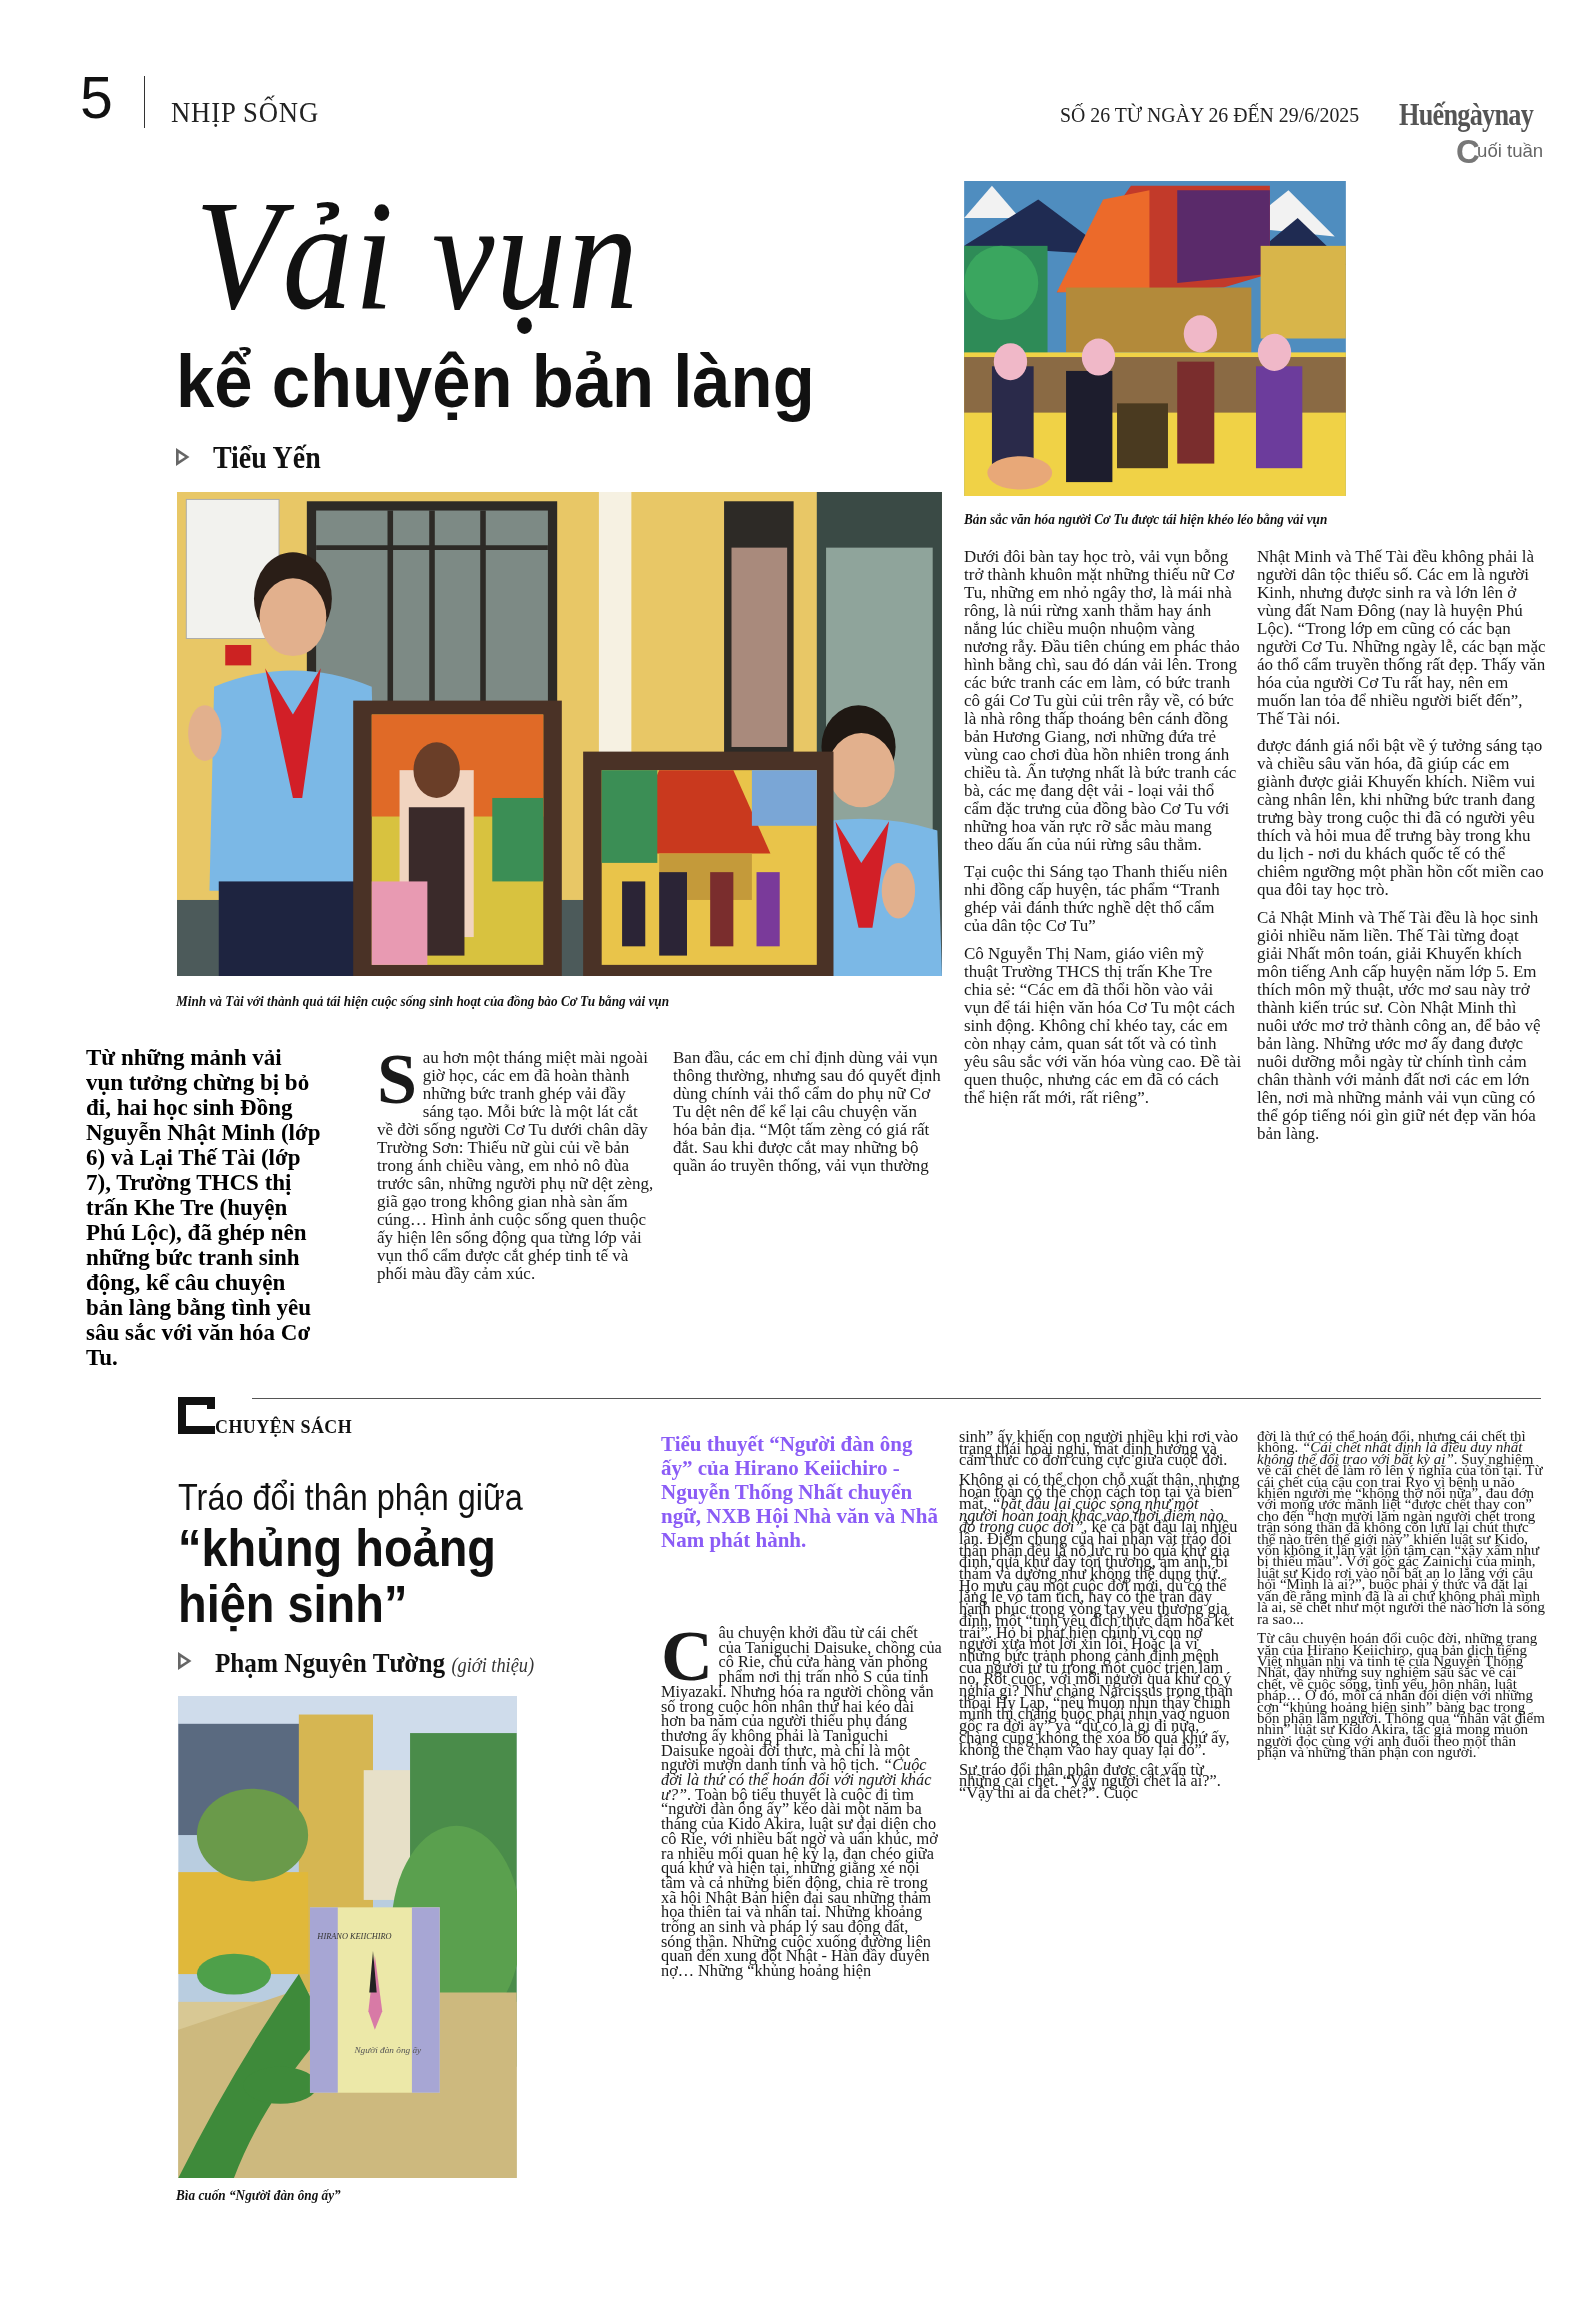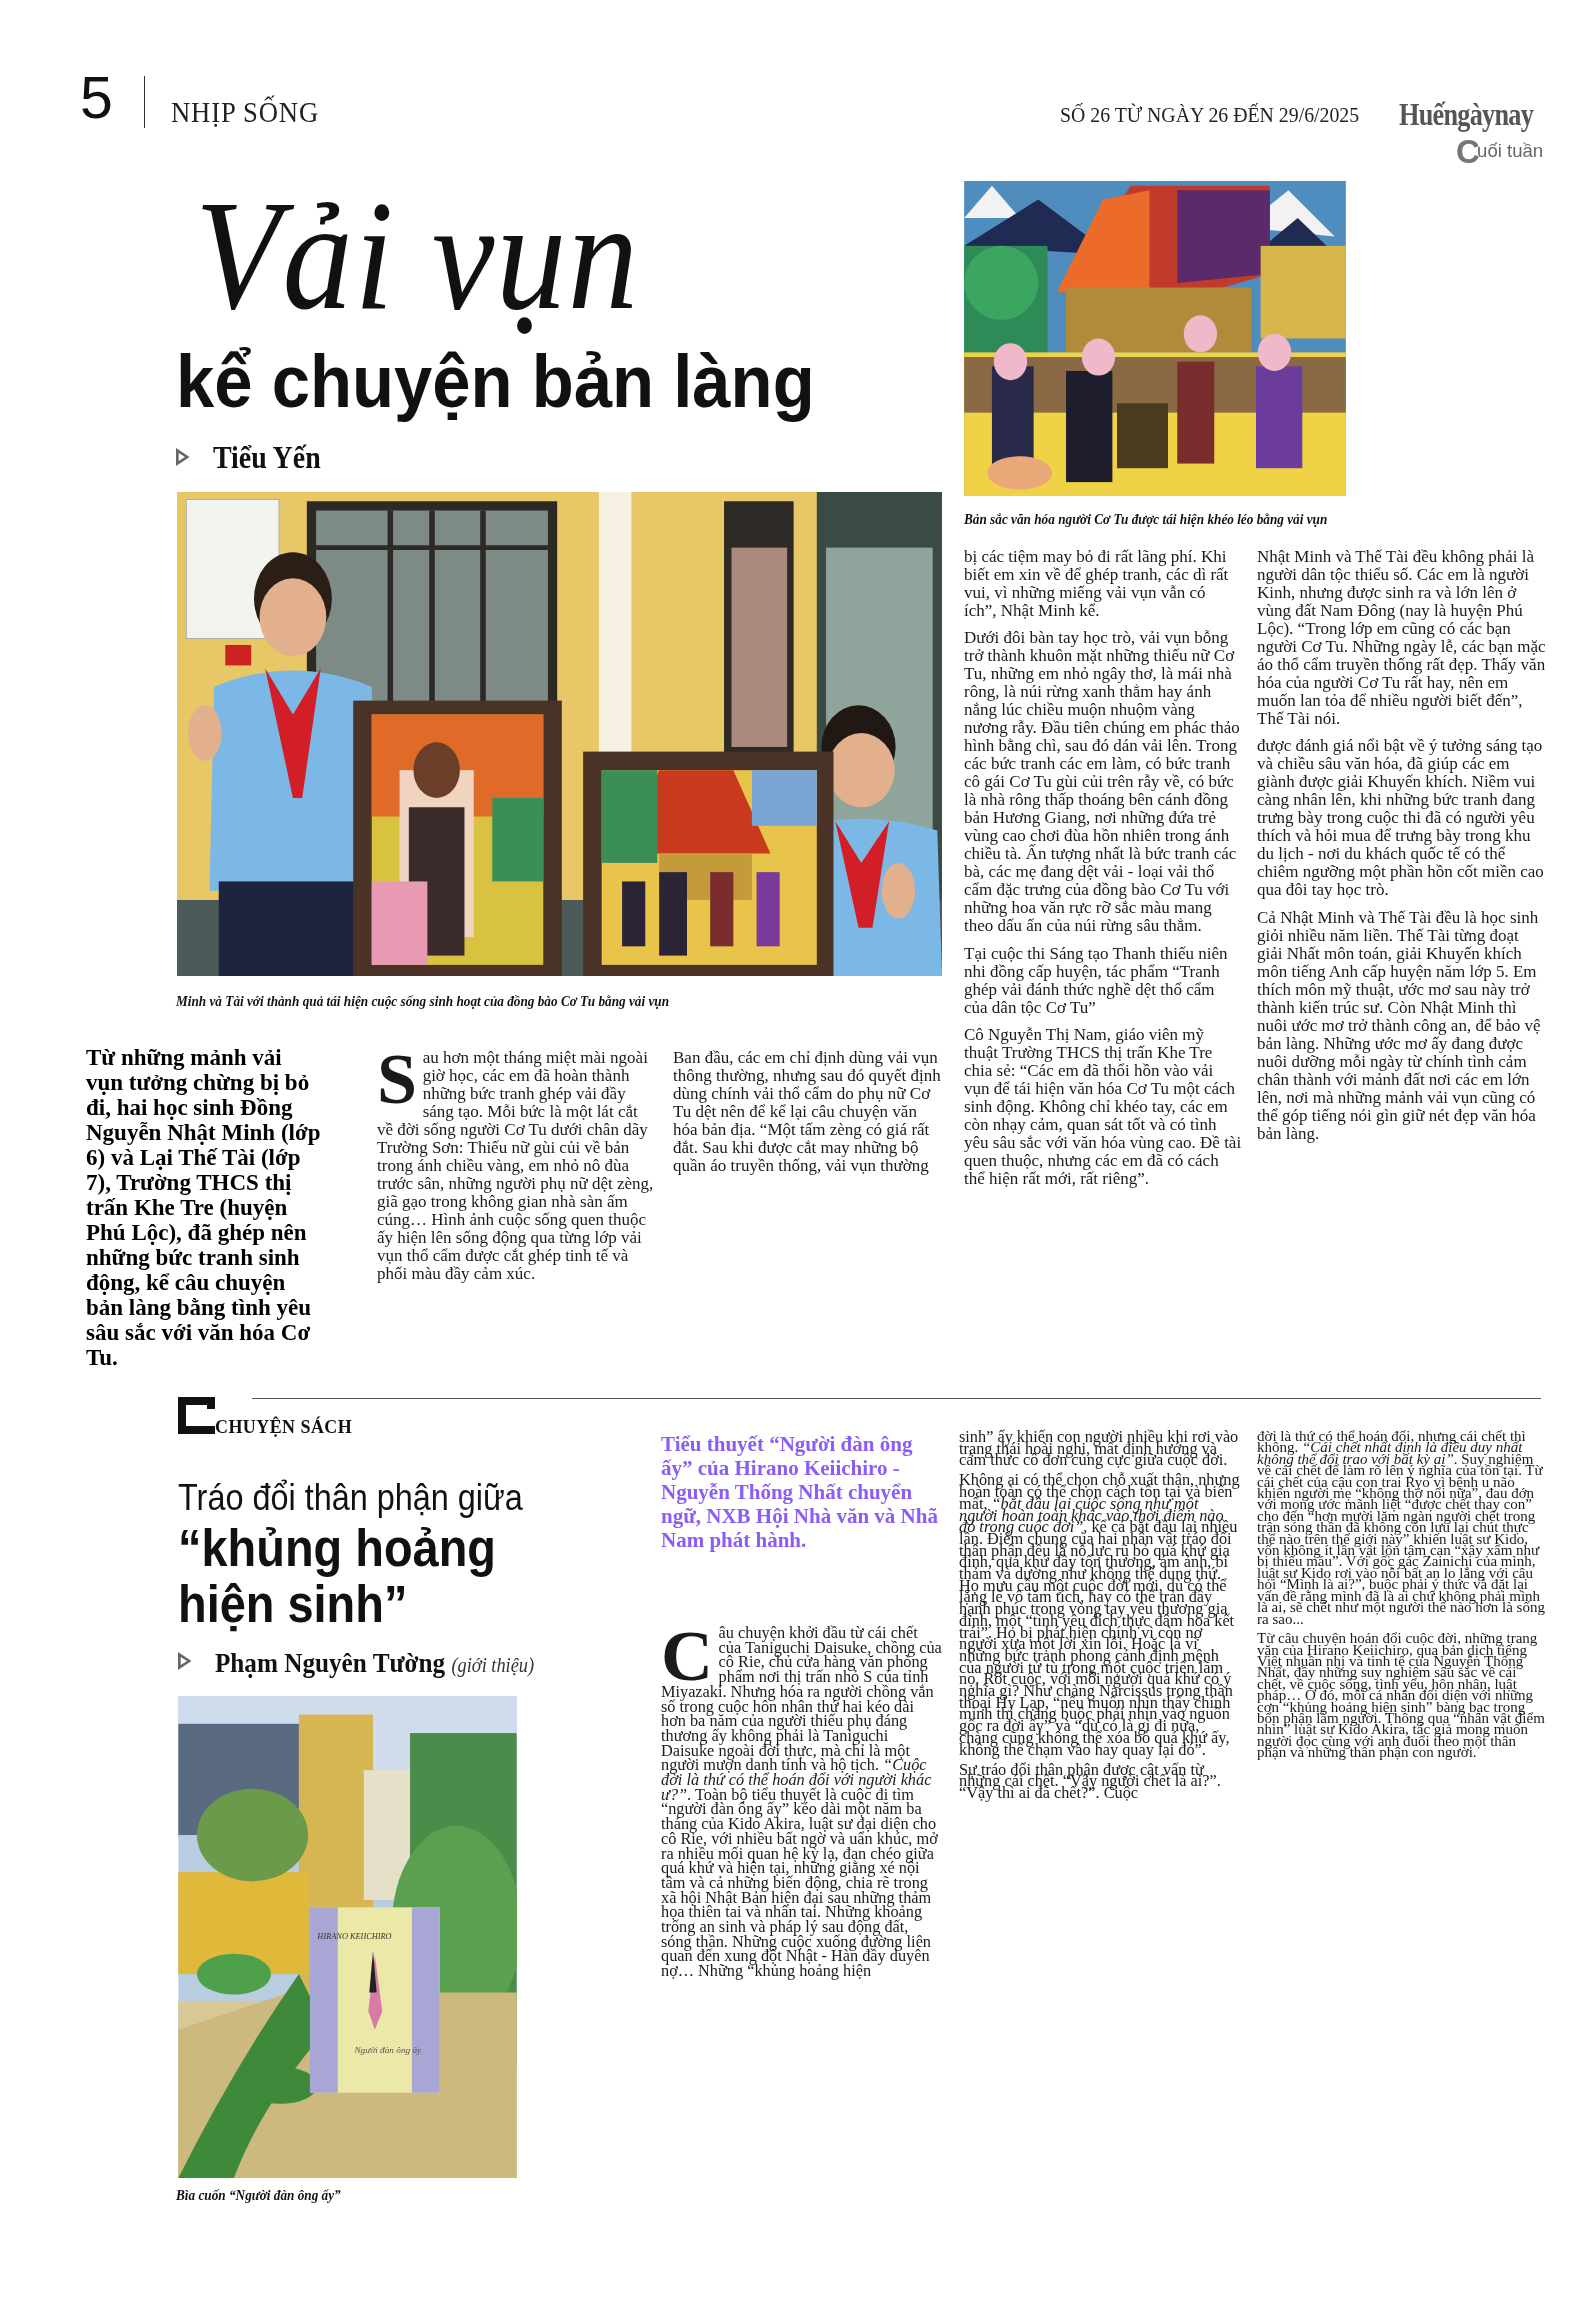--- a/index.html
+++ b/index.html
@@ -163,21 +163,20 @@
 
 <div class="abs" id="lead1">Từ những mảnh vải vụn tưởng chừng bị bỏ đi, hai học sinh Đồng Nguyễn Nhật Minh (lớp 6) và Lại Thế Tài (lớp 7), Trường THCS thị trấn Khe Tre (huyện Phú Lộc), đã ghép nên những bức tranh sinh động, kể câu chuyện bản làng bằng tình yêu sâu sắc với văn hóa Cơ Tu.</div>
 
 <div class="col" id="a1-col1">
   <p><span class="dropcap">S</span><span>au hơn một tháng miệt mài ngoài giờ học, các em đã hoàn thành những bức tranh ghép vải đầy sáng tạo. Mỗi bức là một lát cắt về đời sống người Cơ Tu dưới chân dãy Trường Sơn: Thiếu nữ gùi củi về bản trong ánh chiều vàng, em nhỏ nô đùa trước sân, những người phụ nữ dệt zèng, giã gạo trong không gian nhà sàn ấm cúng… Hình ảnh cuộc sống quen thuộc ấy hiện lên sống động qua từng lớp vải vụn thổ cẩm được cắt ghép tinh tế và phối màu đầy cảm xúc.</span></p>
 </div>
 <div class="col" id="a1-col2">
   <p>Ban đầu, các em chỉ định dùng vải vụn thông thường, nhưng sau đó quyết định dùng chính vải thổ cẩm do phụ nữ Cơ Tu dệt nên để kể lại câu chuyện văn hóa bản địa. “Một tấm zèng có giá rất đắt. Sau khi được cắt may những bộ quần áo truyền thống, vải vụn thường</p>
 </div>
 <div class="col" id="a1-col3">
-  <p>bị các tiệm may bỏ đi rất lãng phí. Khi biết em xin về để ghép tranh, các dì rất vui, vì những miếng vải vụn vẫn có ích”, Nhật Minh kể.</p>
   <p>Dưới đôi bàn tay học trò, vải vụn bỗng trở thành khuôn mặt những thiếu nữ Cơ Tu, những em nhỏ ngây thơ, là mái nhà rông, là núi rừng xanh thẳm hay ánh nắng lúc chiều muộn nhuộm vàng nương rẫy. Đầu tiên chúng em phác thảo hình bằng chì, sau đó dán vải lên. Trong các bức tranh các em làm, có bức tranh cô gái Cơ Tu gùi củi trên rẫy về, có bức là nhà rông thấp thoáng bên cánh đồng bản Hương Giang, nơi những đứa trẻ vùng cao chơi đùa hồn nhiên trong ánh chiều tà. Ấn tượng nhất là bức tranh các bà, các mẹ đang dệt vải - loại vải thổ cẩm đặc trưng của đồng bào Cơ Tu với những hoa văn rực rỡ sắc màu mang theo dấu ấn của núi rừng sâu thẳm.</p>
   <p>Tại cuộc thi Sáng tạo Thanh thiếu niên nhi đồng cấp huyện, tác phẩm “Tranh ghép vải đánh thức nghề dệt thổ cẩm của dân tộc Cơ Tu”</p>
   <p>Cô Nguyễn Thị Nam, giáo viên mỹ thuật Trường THCS thị trấn Khe Tre chia sẻ: “Các em đã thổi hồn vào vải vụn để tái hiện văn hóa Cơ Tu một cách sinh động. Không chỉ khéo tay, các em còn nhạy cảm, quan sát tốt và có tình yêu sâu sắc với văn hóa vùng cao. Đề tài quen thuộc, nhưng các em đã có cách thể hiện rất mới, rất riêng”.</p>
 </div>
 <div class="col" id="a1-col4">
   <p>Nhật Minh và Thế Tài đều không phải là người dân tộc thiểu số. Các em là người Kinh, nhưng được sinh ra và lớn lên ở vùng đất Nam Đông (nay là huyện Phú Lộc). “Trong lớp em cũng có các bạn người Cơ Tu. Những ngày lễ, các bạn mặc áo thổ cẩm truyền thống rất đẹp. Thấy văn hóa của người Cơ Tu rất hay, nên em muốn lan tỏa để nhiều người biết đến”, Thế Tài nói.</p>
   <p>được đánh giá nổi bật về ý tưởng sáng tạo và chiều sâu văn hóa, đã giúp các em giành được giải Khuyến khích. Niềm vui càng nhân lên, khi những bức tranh đang trưng bày trong cuộc thi đã có người yêu thích và hỏi mua để trưng bày trong khu du lịch - nơi du khách quốc tế có thể chiêm ngưỡng một phần hồn cốt miền cao qua đôi tay học trò.</p>
   <p>Cả Nhật Minh và Thế Tài đều là học sinh giỏi nhiều năm liền. Thế Tài từng đoạt giải Nhất môn toán, giải Khuyến khích môn tiếng Anh cấp huyện năm lớp 5. Em thích môn mỹ thuật, ước mơ sau này trở thành kiến trúc sư. Còn Nhật Minh thì nuôi ước mơ trở thành công an, để bảo vệ bản làng. Những ước mơ ấy đang được nuôi dưỡng mỗi ngày từ chính tình cảm chân thành với mảnh đất nơi các em lớn lên, nơi mà những mảnh vải vụn cũng có thể góp tiếng nói gìn giữ nét đẹp văn hóa bản làng.</p>
 </div>
 

